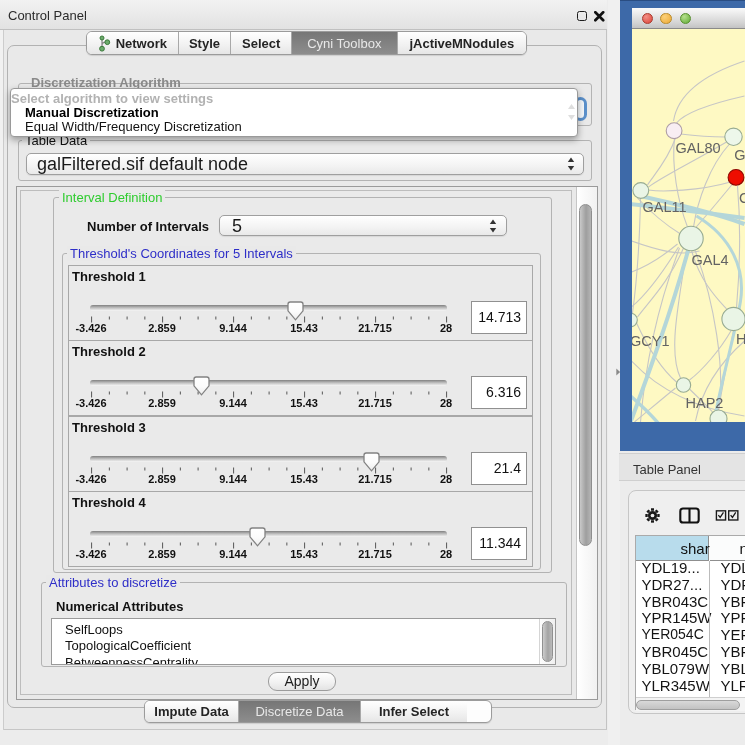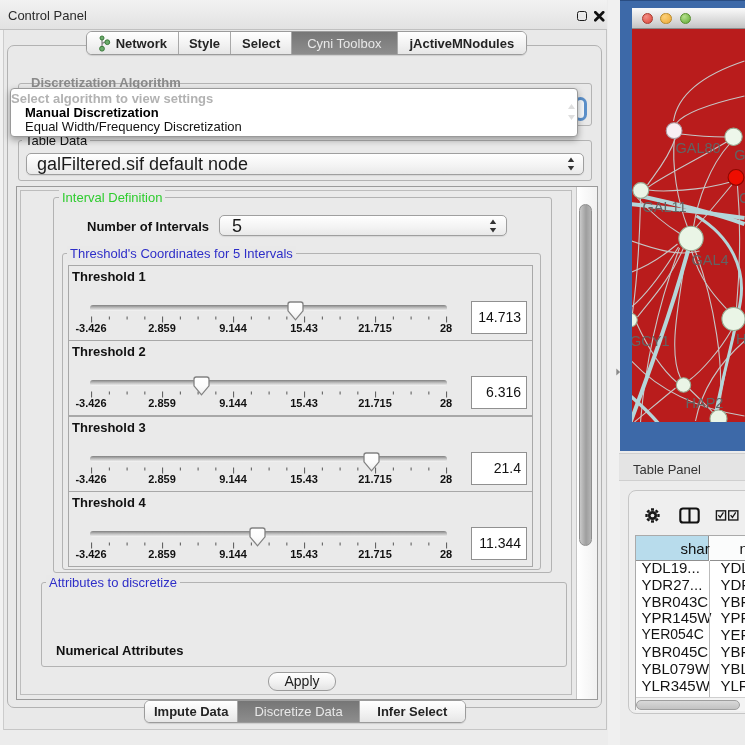--- a/index.html
+++ b/index.html
@@ -274,25 +274,30 @@
         <div class="ticklbl" style="left:235px;">15.43</div>
         <div class="ticklbl" style="left:306px;">21.715</div>
         <div class="ticklbl" style="left:377px;">28</div>
         <div class="vbox">11.344</div>
       </div>
     </div>
 
   <div class="fs" style="left:41px; top:582px; width:526px; height:85px;">
     <div class="lg" style="left:4px; color:#2e2ec8;">Attributes to discretize</div>
   </div>
-  <div class="abs" style="left:56px; top:599px; font-size:13px; font-weight:bold; color:#111;margin-top:44px;">Numerical Attributes</div>
+  <div class="abs" style="left:56px; top:599px; font-size:13px; font-weight:bold; color:#111;">Numerical Attributes</div>
+  <div class="abs" style="left:51px; top:618px; width:505px; height:47px; background:#fff; border:1px solid #9a9a9a; overflow:hidden;">
+    <div style="position:absolute; left:13px; top:3px; font-size:13px; color:#111; line-height:16.3px;">SelfLoops<br>TopologicalCoefficient<br>BetweennessCentrality</div>
+    <div style="position:absolute; right:0; top:0; width:16px; height:45px; background:linear-gradient(90deg,#fdfdfd,#f0f0f0); border-left:1px solid #d5d5d5;"></div>
+    <div style="position:absolute; right:2.5px; top:2px; width:11px; height:41px; border-radius:6px; background:linear-gradient(90deg,#cccccc,#a3a3a3 55%,#bbbbbb); border:1px solid #909090;"></div>
+  </div>
 
   <div class="abs" style="left:268px; top:672px; width:68px; height:19px; border:1px solid #9c9c9c; border-radius:9px; background:linear-gradient(#ffffff,#f0f0f0 60%,#e3e3e3); font-size:14px; color:#1c1c1c; text-align:center; line-height:17px;">Apply</div>
 
-  <div class="seg" style="left:144px; top:700px; width:322px; height:23px;">
+  <div class="seg" style="left:144px; top:700px; width:348px; height:23px;">
     <div style="width:93px;">Impute Data</div>
     <div class="sel" style="width:122px; font-weight:normal;">Discretize Data</div>
     <div style="width:107px;">Infer Select</div>
   </div>
 
   <div class="abs" style="left:10px; top:88px; width:568px; height:49px; background:#fff; border:1px solid #9a9a9a; border-radius:4px; box-shadow:0 3px 7px rgba(0,0,0,0.35); z-index:50;">
     <svg style="position:absolute; right:1px; top:14px;" width="9" height="18" viewBox="0 0 9 18">
         <path d="M4.5 1 L8 6 H1 Z" fill="#dedede"></path>
         <path d="M4.5 17 L8 12 H1 Z" fill="#dedede"></path>
       </svg>
@@ -302,21 +307,21 @@
   </div>
 </div>
 
 <div class="abs" style="left:608px; top:0; width:12px; height:745px; background:#f0f0f0;"></div>
 <svg class="abs" style="left:614.5px; top:368px;" width="6" height="8" viewBox="0 0 7 9">
   <path d="M1.5 0.5 L6 4.5 L1.5 8.5 Z" fill="#8a8a8a"></path>
 </svg>
 
 <div class="abs" style="left:620px; top:0; width:125px; height:451px; background:#3d69a8; border-top:1px solid #2a4d82;">
 
-  <div class="abs" style="left:12px; top:7px; width:113px; height:414px; background:#b91c1c;">
+  <div class="abs" style="left:12px; top:7px; width:113px; height:414px; background:#fef9c3;">
     <div class="abs" style="left:0; top:0; width:113px; height:21px; background:linear-gradient(#fafafa,#d3d3d3 75%,#c3c3c3); border-bottom:1px solid #8a8a8a;">
       <div class="abs" style="left:9.5px; top:4.7px; width:11.6px; height:11.6px; border-radius:50%; background:radial-gradient(circle at 35% 30%, #f29087, #dd4236); border:1px solid #a83a2e;"></div>
       <div class="abs" style="left:28px; top:4.7px; width:11.6px; height:11.6px; border-radius:50%; background:radial-gradient(circle at 35% 30%, #fbd079, #eda934); border:1px solid #b98a28;"></div>
       <div class="abs" style="left:47.5px; top:4.7px; width:11.6px; height:11.6px; border-radius:50%; background:radial-gradient(circle at 35% 30%, #b6e08d, #60ab34); border:1px solid #578f2e;"></div>
     </div>
     <svg class="abs" style="left:0; top:21px;" width="113" height="393" viewBox="632.5 28 113 393" id="net">
         <path d="M745,95 C710,103 685,112 677,122" fill="none" stroke="#c6c6c6" stroke-width="1.1"></path>
         <path d="M745,60 C700,75 678,95 674,120" fill="none" stroke="#c6c6c6" stroke-width="1.1"></path>
         <path d="M681,133 C697,135 712,136 726,136" fill="none" stroke="#c6c6c6" stroke-width="1.1"></path>
         <path d="M675,137 C672,165 678,200 688,226" fill="none" stroke="#c6c6c6" stroke-width="1.1"></path>

